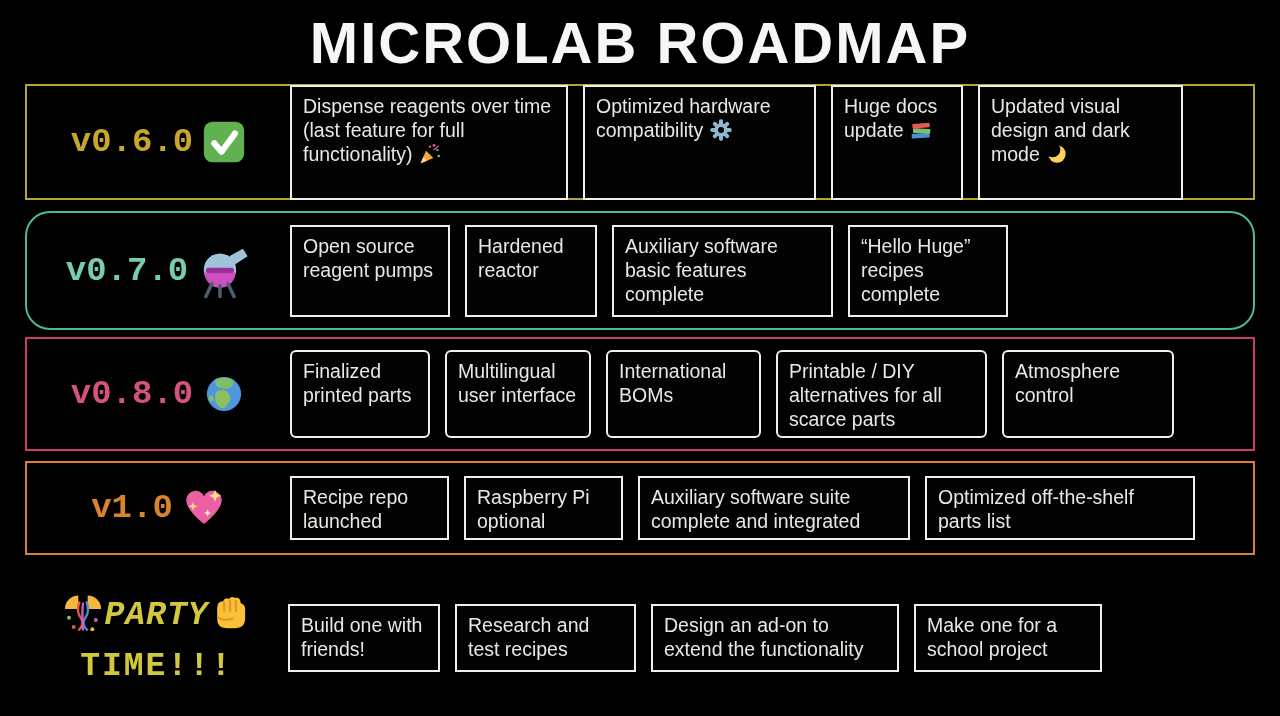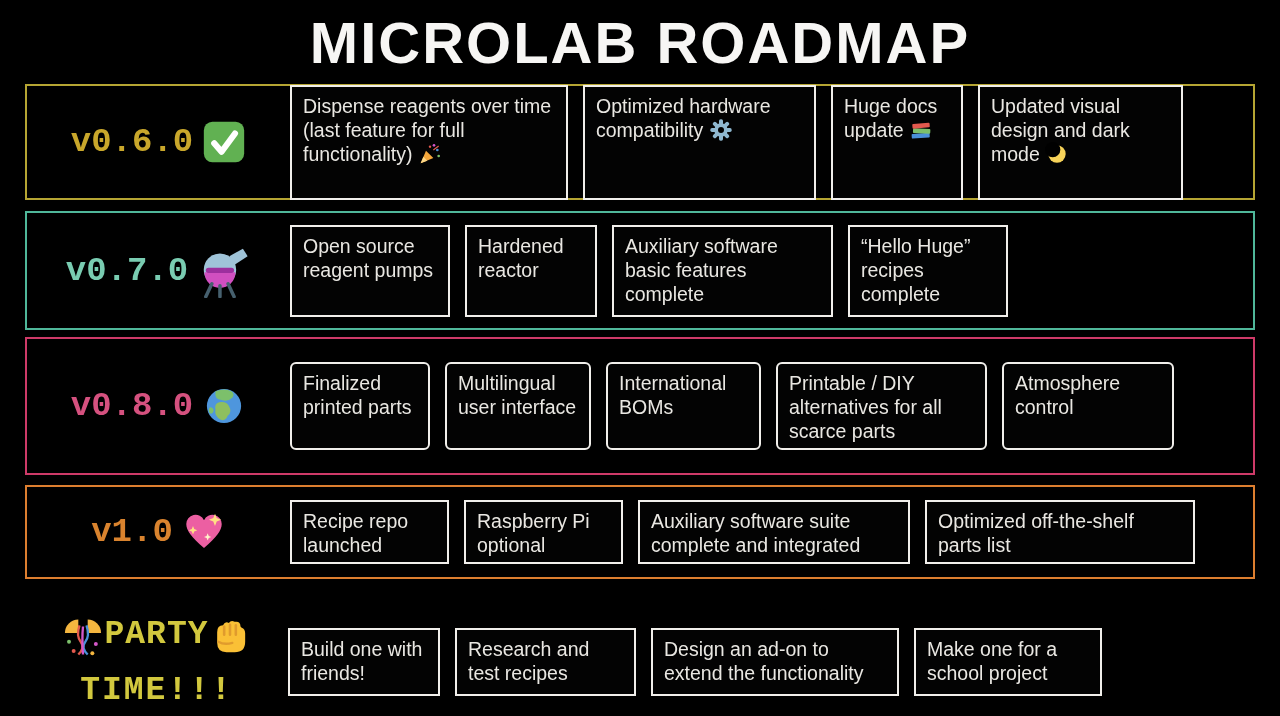--- a/index.html
+++ b/index.html
@@ -11,38 +11,38 @@
     padding-top:0;height:84px;display:flex;align-items:center;justify-content:center;
     font-weight:900;font-size:58px;letter-spacing:2px;color:#f7f6f4;
     font-family:"Liberation Sans",sans-serif;text-transform:uppercase;
   }
   .rows{padding:0 25px;}
   .row{
     box-sizing:border-box;width:100%;display:flex;align-items:center;
     border:2px solid transparent;
   }
   .row.r1{height:116px;margin-bottom:11px;border-color:#b5a533;}
-  .row.r2{height:119px;margin-bottom:7px;border-color:#4fb79a;}
-  .row.r3{height:138px;margin-bottom:10px;border-color:#ce3a68;}
+  .row.r2{height:119px;margin-bottom:7px;border-color:#4fb79a;border-radius:25px;}
+  .row.r3{height:114px;margin-bottom:10px;border-color:#ce3a68;}
   .row.r4{height:94px;margin-bottom:27px;border-color:#dd7e2f;}
   .row.r5{height:112px;border:none;}
   .verlabel{
     flex:0 0 263px;display:flex;align-items:center;justify-content:center;gap:9px;
     font-family:"Liberation Mono","DejaVu Sans Mono",monospace;font-weight:bold;
   }
   .vertext{font-size:34px;}
   .r1 .vertext{color:#c9a72b;}
   .r2 .vertext{color:#79ccb1;}
   .r3 .vertext{color:#d5517f;}
   .r4 .vertext{color:#d9832e;}
   .party{
     flex:0 0 263px;display:flex;flex-direction:column;align-items:center;justify-content:center;
     font-family:"Liberation Mono","DejaVu Sans Mono",monospace;font-weight:bold;color:#d2c83e;
   }
-  .party-line{display:flex;align-items:flex-start;font-size:33px;letter-spacing:1px;}
+  .party-line{display:flex;align-items:flex-end;font-size:33px;letter-spacing:1px;font-style:italic;}
   .party-line2{font-size:33px;letter-spacing:2px;margin-top:14px;}
   .boxes{flex:1;display:flex;align-items:center;gap:15px;}
   .box{
     box-sizing:border-box;border:2.5px solid #f1efeb;background:#030303;
     padding:7px 11px;font-size:19.5px;line-height:24px;color:#e9e7e2;
   }
   .r1 .box{height:115px;}
   .r2 .box{height:92px;}
   .r3 .box{height:88px;border-radius:6px;}
   .r4 .box{height:64px;}

